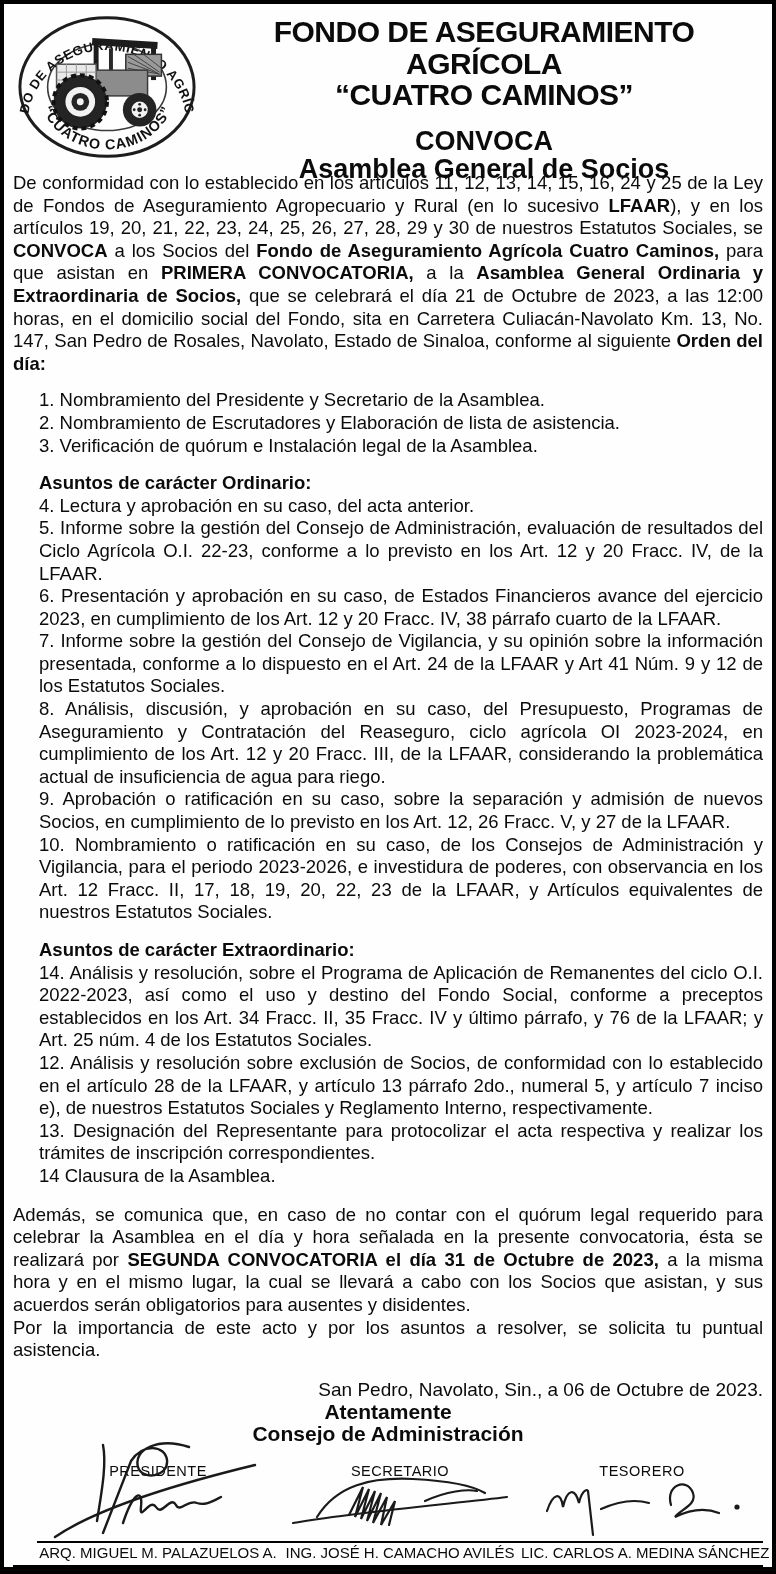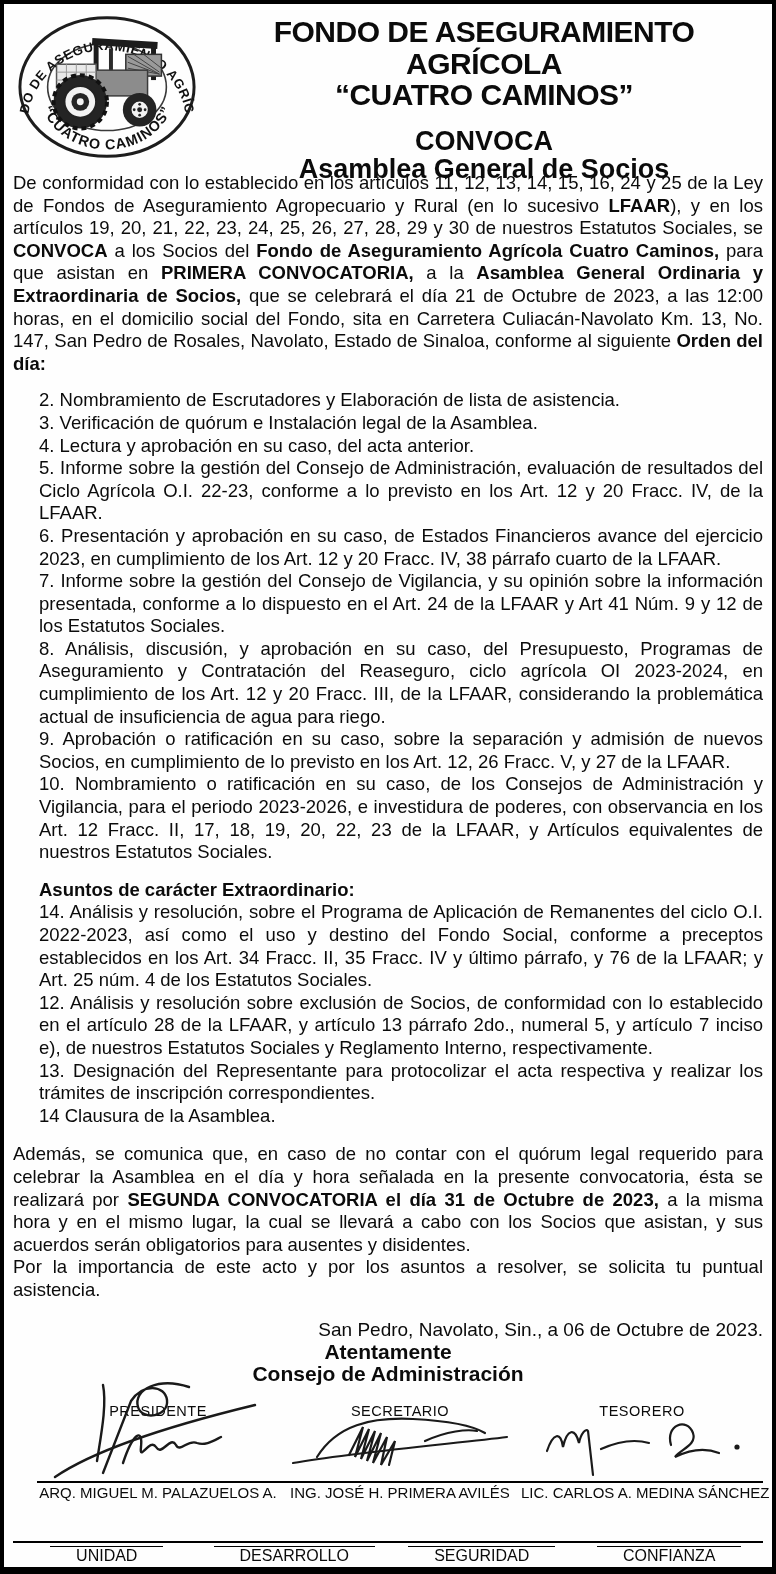--- a/index.html
+++ b/index.html
@@ -103,23 +103,25 @@
       <div class="title-main">FONDO DE ASEGURAMIENTO AGRÍCOLA</div>
       <div class="title-sub">“CUATRO CAMINOS”</div>
       <div class="title-convoca">CONVOCA</div>
       <div class="title-asamblea">Asamblea General de Socios</div>
     </div>
   </div>
 
   <p class="body-text intro"><span>De conformidad con lo establecido en los artículos 11, 12, 13, 14, 15, 16, 24 y 25 de la Ley de Fondos de Aseguramiento Agropecuario y Rural (en lo sucesivo </span><span class="b">LFAAR</span><span>), y en los artículos 19, 20, 21, 22, 23, 24, 25, 26, 27, 28, 29 y 30 de nuestros Estatutos Sociales, se </span><span class="b">CONVOCA</span><span> a los Socios del </span><span class="b">Fondo de Aseguramiento Agrícola Cuatro Caminos,</span><span> para que asistan en </span><span class="b">PRIMERA CONVOCATORIA,</span><span> a la </span><span class="b">Asamblea General Ordinaria y Extraordinaria de Socios,</span><span> que se celebrará el día 21 de Octubre de 2023, a las 12:00 horas, en el domicilio social del Fondo, sita en Carretera Culiacán-Navolato Km. 13, No. 147, San Pedro de Rosales, Navolato, Estado de Sinaloa, conforme al siguiente </span><span class="b">Orden del día:</span></p>
 
   <div class="orden">
+    <p class="body-text orden-item">1. Nombramiento del Presidente y Secretario de la Asamblea.</p>
     <p class="body-text orden-item">2. Nombramiento de Escrutadores y Elaboración de lista de asistencia.</p>
     <p class="body-text orden-item">3. Verificación de quórum e Instalación legal de la Asamblea.</p>
 
+    <p class="section-heading">Asuntos de carácter Ordinario:</p>
     <p class="body-text orden-item after-heading">4. Lectura y aprobación en su caso, del acta anterior.</p>
     <p class="body-text orden-item">5. Informe sobre la gestión del Consejo de Administración, evaluación de resultados del Ciclo Agrícola O.I. 22-23, conforme a lo previsto en los Art. 12 y 20 Fracc. IV, de la LFAAR.</p>
     <p class="body-text orden-item">6. Presentación y aprobación en su caso, de Estados Financieros avance del ejercicio 2023, en cumplimiento de los Art. 12 y 20 Fracc. IV, 38 párrafo cuarto de la LFAAR.</p>
     <p class="body-text orden-item">7. Informe sobre la gestión del Consejo de Vigilancia, y su opinión sobre la información presentada, conforme a lo dispuesto en el Art. 24 de la LFAAR y Art 41 Núm. 9 y 12 de los Estatutos Sociales.</p>
     <p class="body-text orden-item">8. Análisis, discusión, y aprobación en su caso, del Presupuesto, Programas de Aseguramiento y Contratación del Reaseguro, ciclo agrícola OI 2023-2024, en cumplimiento de los Art. 12 y 20 Fracc. III, de la LFAAR, considerando la problemática actual de insuficiencia de agua para riego.</p>
     <p class="body-text orden-item">9. Aprobación o ratificación en su caso, sobre la separación y admisión de nuevos Socios, en cumplimiento de lo previsto en los Art. 12, 26 Fracc. V, y 27 de la LFAAR.</p>
     <p class="body-text orden-item">10. Nombramiento o ratificación en su caso, de los Consejos de Administración y Vigilancia, para el periodo 2023-2026, e investidura de poderes, con observancia en los Art. 12 Fracc. II, 17, 18, 19, 20, 22, 23 de la LFAAR, y Artículos equivalentes de nuestros Estatutos Sociales.</p>
 
     <p class="section-heading">Asuntos de carácter Extraordinario:</p>
     <p class="body-text orden-item after-heading">14. Análisis y resolución, sobre el Programa de Aplicación de Remanentes del ciclo O.I. 2022-2023, así como el uso y destino del Fondo Social, conforme a preceptos establecidos en los Art. 34 Fracc. II, 35 Fracc. IV y último párrafo, y 76 de la LFAAR; y Art. 25 núm. 4 de los Estatutos Sociales.</p>
@@ -158,21 +160,21 @@
         <svg width="242" height="78" viewBox="0 0 242 78">
           <g fill="none" stroke="#1a1a1a" stroke-width="2.2" stroke-linecap="round">
             <path d="M38,56 C58,24 92,16 134,18 C172,20 196,26 206,32"></path>
             <path d="M70,54 l14,-28 l-8,30 l14,-28 l-8,30 l14,-28 l-8,30 l14,-28 l-8,30 l14,-26 l-6,28 l14,-24 l-6,24"></path>
             <path d="M14,62 C70,52 180,42 228,36"></path>
             <path d="M146,40 C168,30 188,28 198,30"></path>
           </g>
         </svg>
       </div>
       <div class="sig-line"></div>
-      <div class="sig-name">ING. JOSÉ H. PRIMERA AVILÉS</div>
+      <div class="sig-name">ING. JOSÉ H. CAMACHO AVILÉS</div>
     </div>
 
     <div class="sig sig-t">
       <div class="sig-role">TESORERO</div>
       <div class="sig-scribble">
         <svg width="242" height="70" viewBox="0 0 242 70">
           <g fill="none" stroke="#1a1a1a" stroke-width="2.2" stroke-linecap="round">
             <path d="M26,42 c6,-18 14,-20 16,-4 c4,-18 12,-20 16,-4 c2,-10 7,-15 9,-12 l5,44"></path>
             <path d="M80,40 c18,-8 34,-10 48,-6"></path>
             <path d="M150,36 c-6,-20 16,-28 22,-12 c4,12 -12,16 -18,24 c20,-10 34,-8 44,-4"></path>

